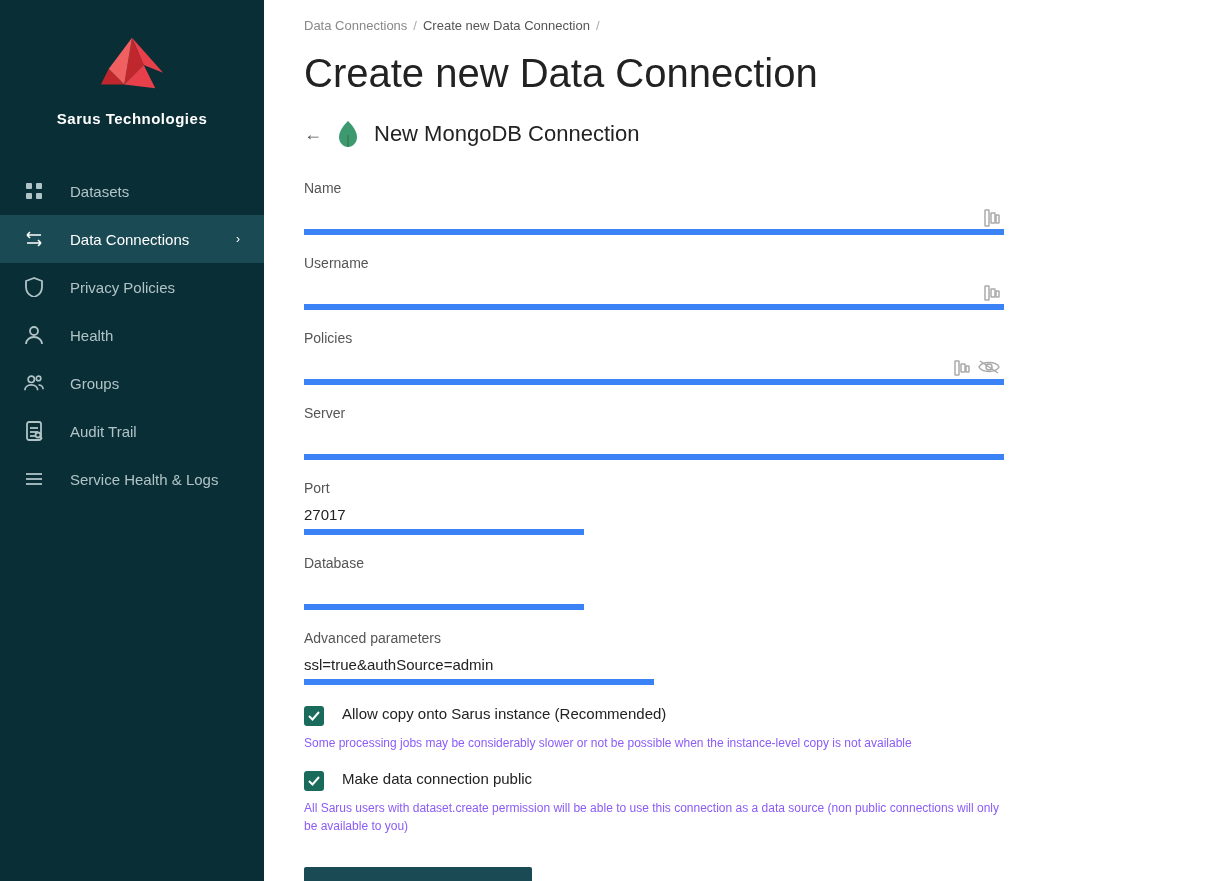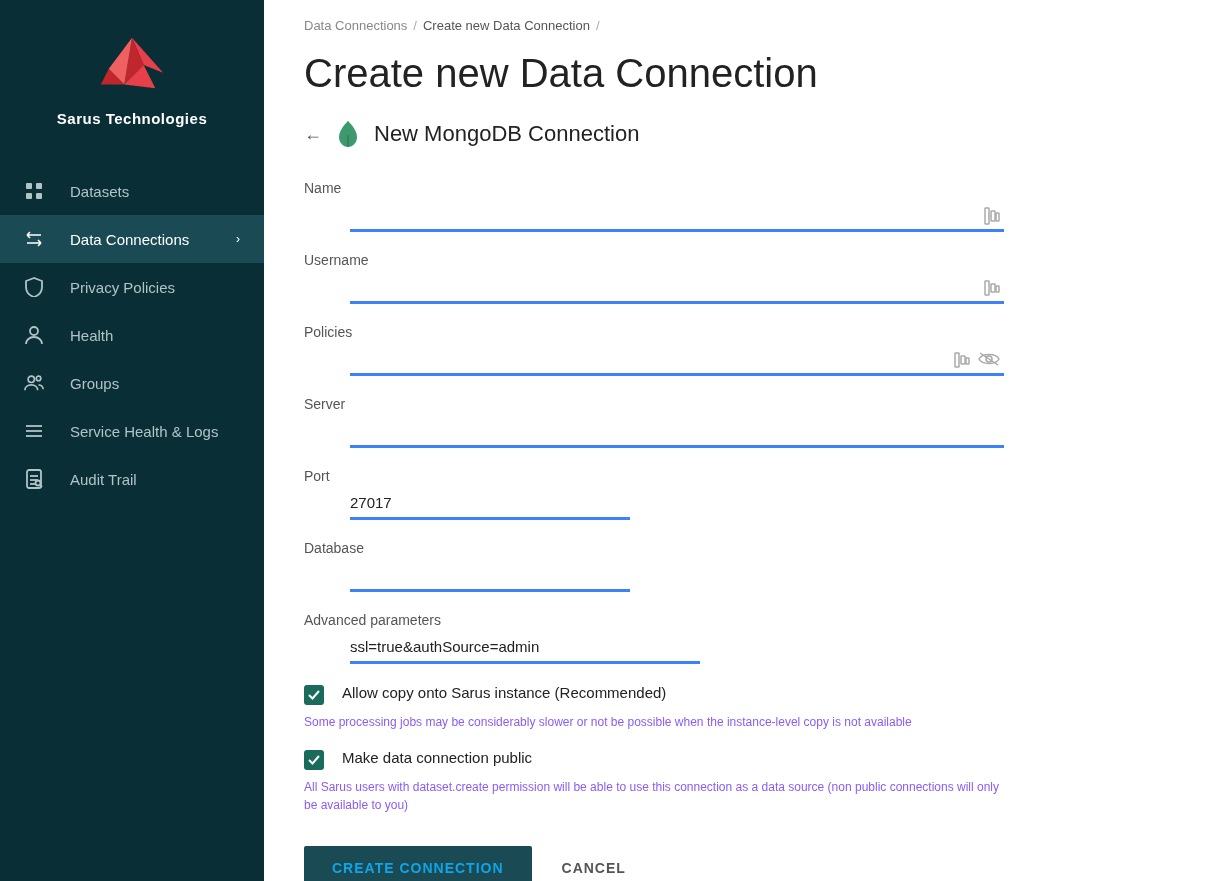--- a/index.html
+++ b/index.html
@@ -143,27 +143,26 @@
       display: block;
     }
     .form-input-wrapper {
       position: relative;
       display: flex;
       align-items: center;
     }
     .form-input {
       width: 100%;
       border: none;
-      border-bottom: 3px solid #3b82f6;
+      border-bottom: 6px solid #3b82f6;
       padding: 6px 40px 6px 0;
       font-size: 15px;
       outline: none;
       background: transparent;
       color: #222;
-      margin-left: 46px;
     }
     .input-icon {
       position: absolute;
       right: 4px;
       color: #aaa;
       font-size: 16px;
       display: flex;
       gap: 6px;
     }
 
@@ -299,41 +298,41 @@
             <path d="M1 18c0-3.5 3-6 7-6s7 2.5 7 6"></path>
             <circle cx="16" cy="5" r="2.5"></circle>
             <path d="M21 17c0-2.8-2.2-5-5-5"></path>
           </svg>
       </span>
       <span class="nav-label">Groups</span>
     </div>
 
     <div class="nav-item">
       <span class="nav-icon">
-        <svg width="18" height="18" viewBox="0 0 18 18" fill="none" stroke="currentColor" stroke-width="1.8">
-            <line x1="1" y1="4" x2="17" y2="4"></line>
-            <line x1="1" y1="9" x2="17" y2="9"></line>
-            <line x1="1" y1="14" x2="17" y2="14"></line>
-          </svg>
-      </span>
-      <span class="nav-label">Service Health &amp; Logs</span>
-    </div>
-
-    <div class="nav-item">
-      <span class="nav-icon">
         <svg width="18" height="20" viewBox="0 0 18 20" fill="none" stroke="currentColor" stroke-width="1.8">
             <rect x="2" y="1" width="14" height="18" rx="2"></rect>
             <line x1="5" y1="7" x2="13" y2="7"></line>
             <line x1="5" y1="11" x2="13" y2="11"></line>
             <line x1="5" y1="15" x2="10" y2="15"></line>
             <circle cx="13" cy="14" r="2.5"></circle>
             <line x1="15" y1="16" x2="17" y2="18"></line>
           </svg>
       </span>
       <span class="nav-label">Audit Trail</span>
+    </div>
+
+    <div class="nav-item">
+      <span class="nav-icon">
+        <svg width="18" height="18" viewBox="0 0 18 18" fill="none" stroke="currentColor" stroke-width="1.8">
+            <line x1="1" y1="4" x2="17" y2="4"></line>
+            <line x1="1" y1="9" x2="17" y2="9"></line>
+            <line x1="1" y1="14" x2="17" y2="14"></line>
+          </svg>
+      </span>
+      <span class="nav-label">Service Health &amp; Logs</span>
     </div>
 
   </nav>
 </aside>
 
 <main class="main">
 
   <div class="breadcrumb">
     <a href="#">Data Connections</a>
     <span class="sep">/</span>

